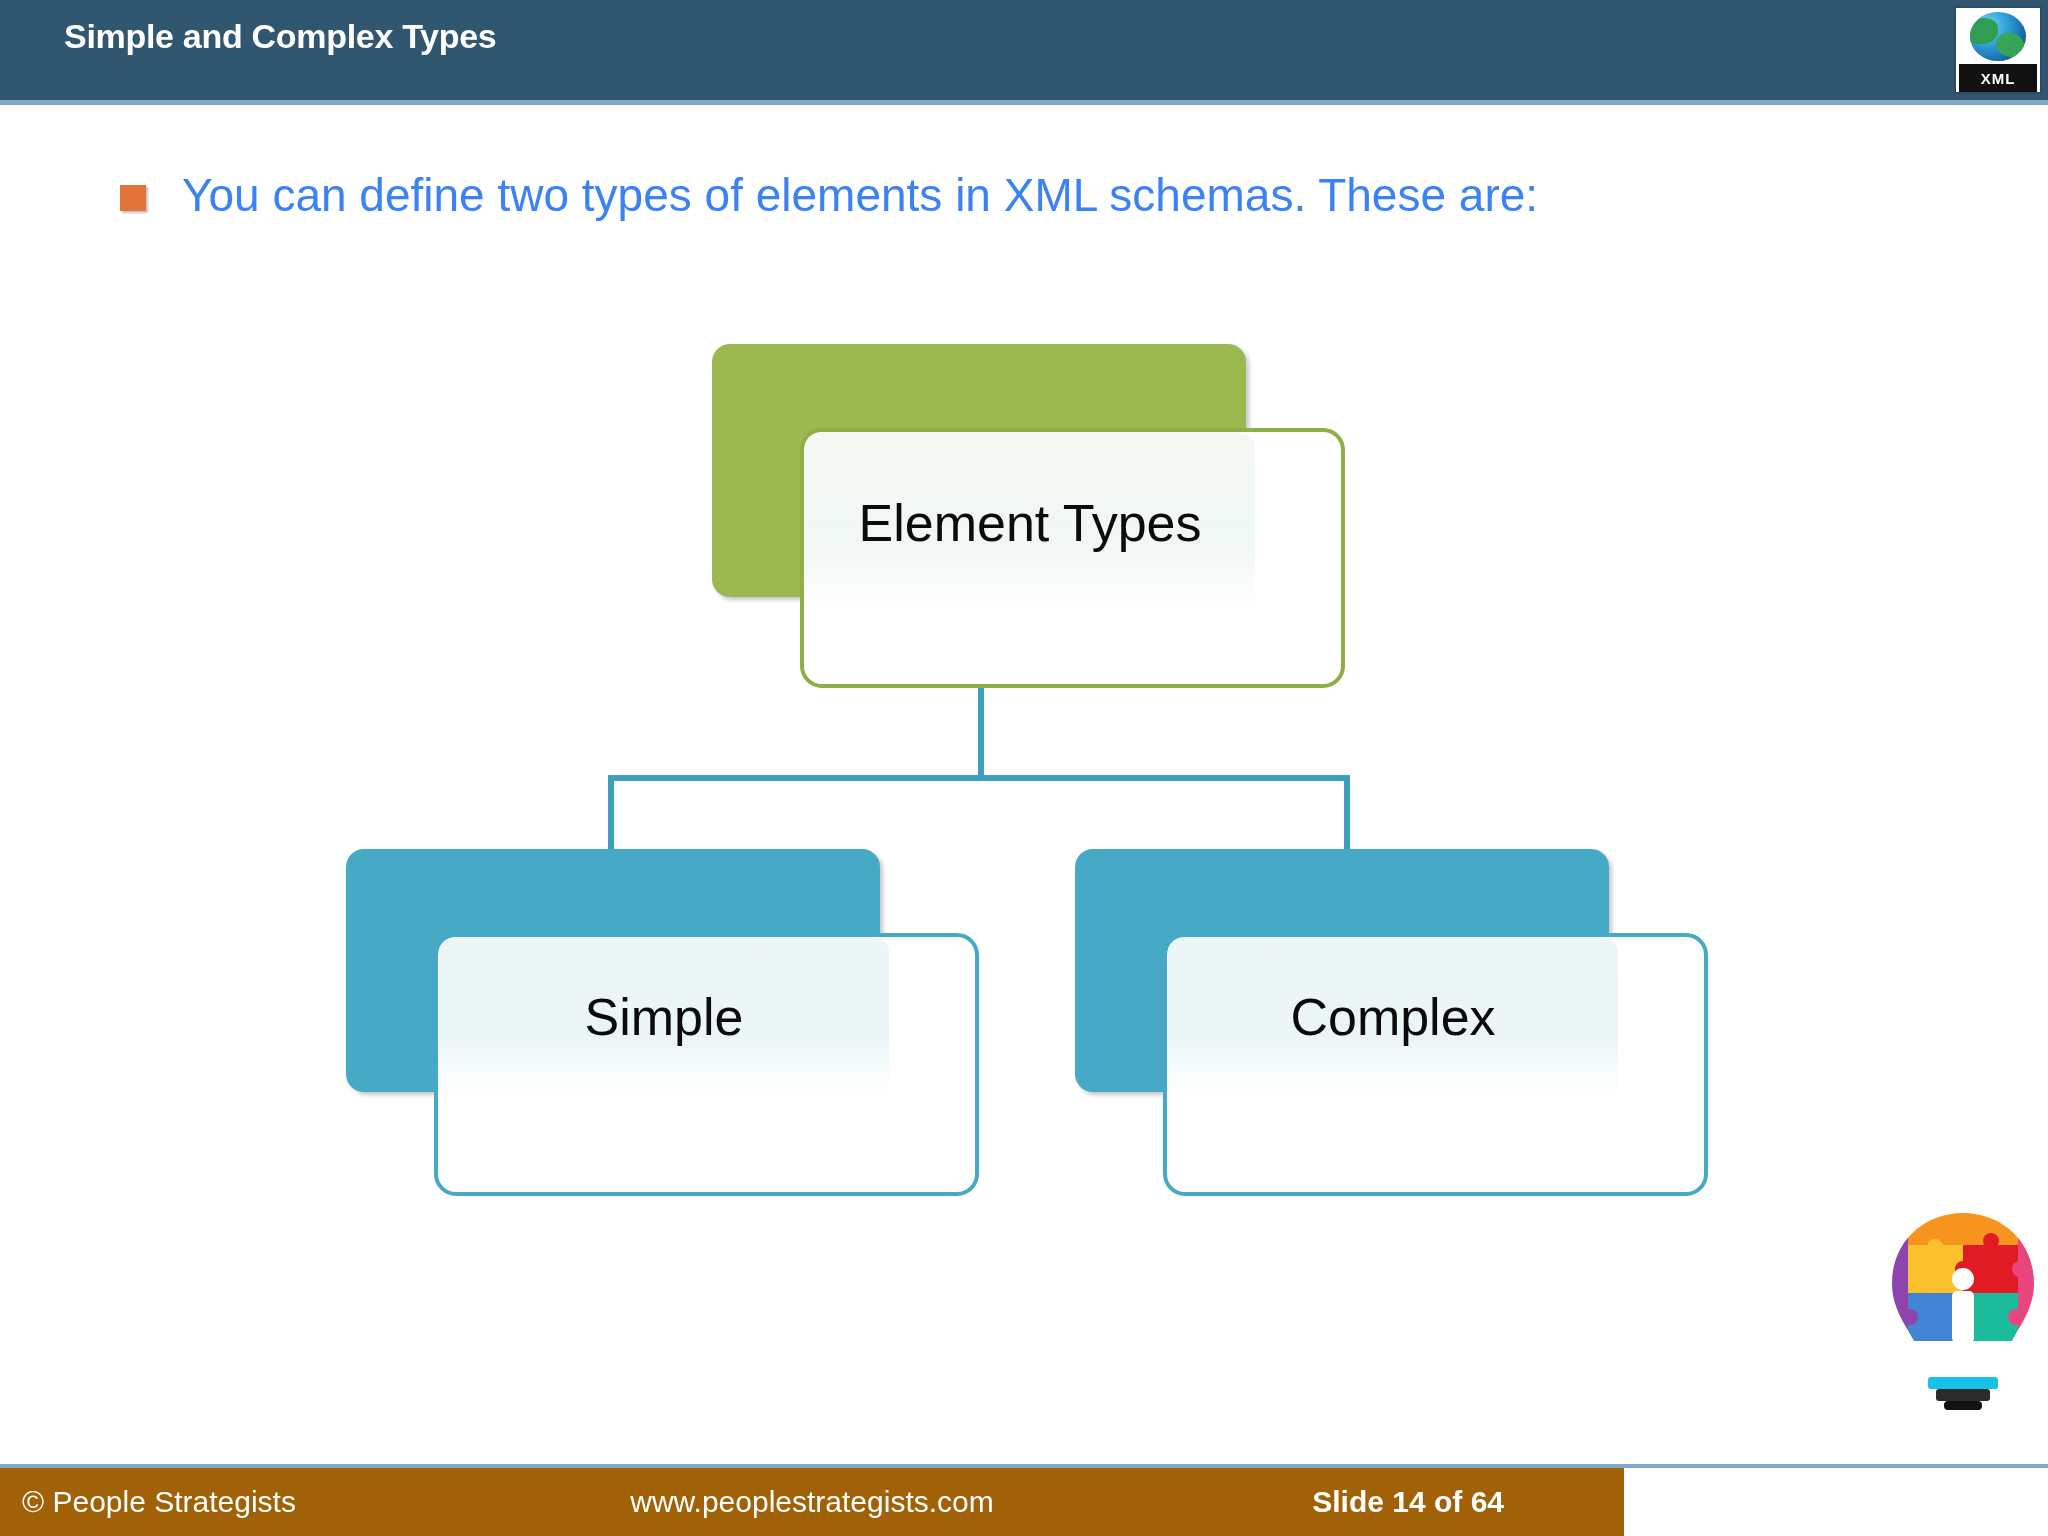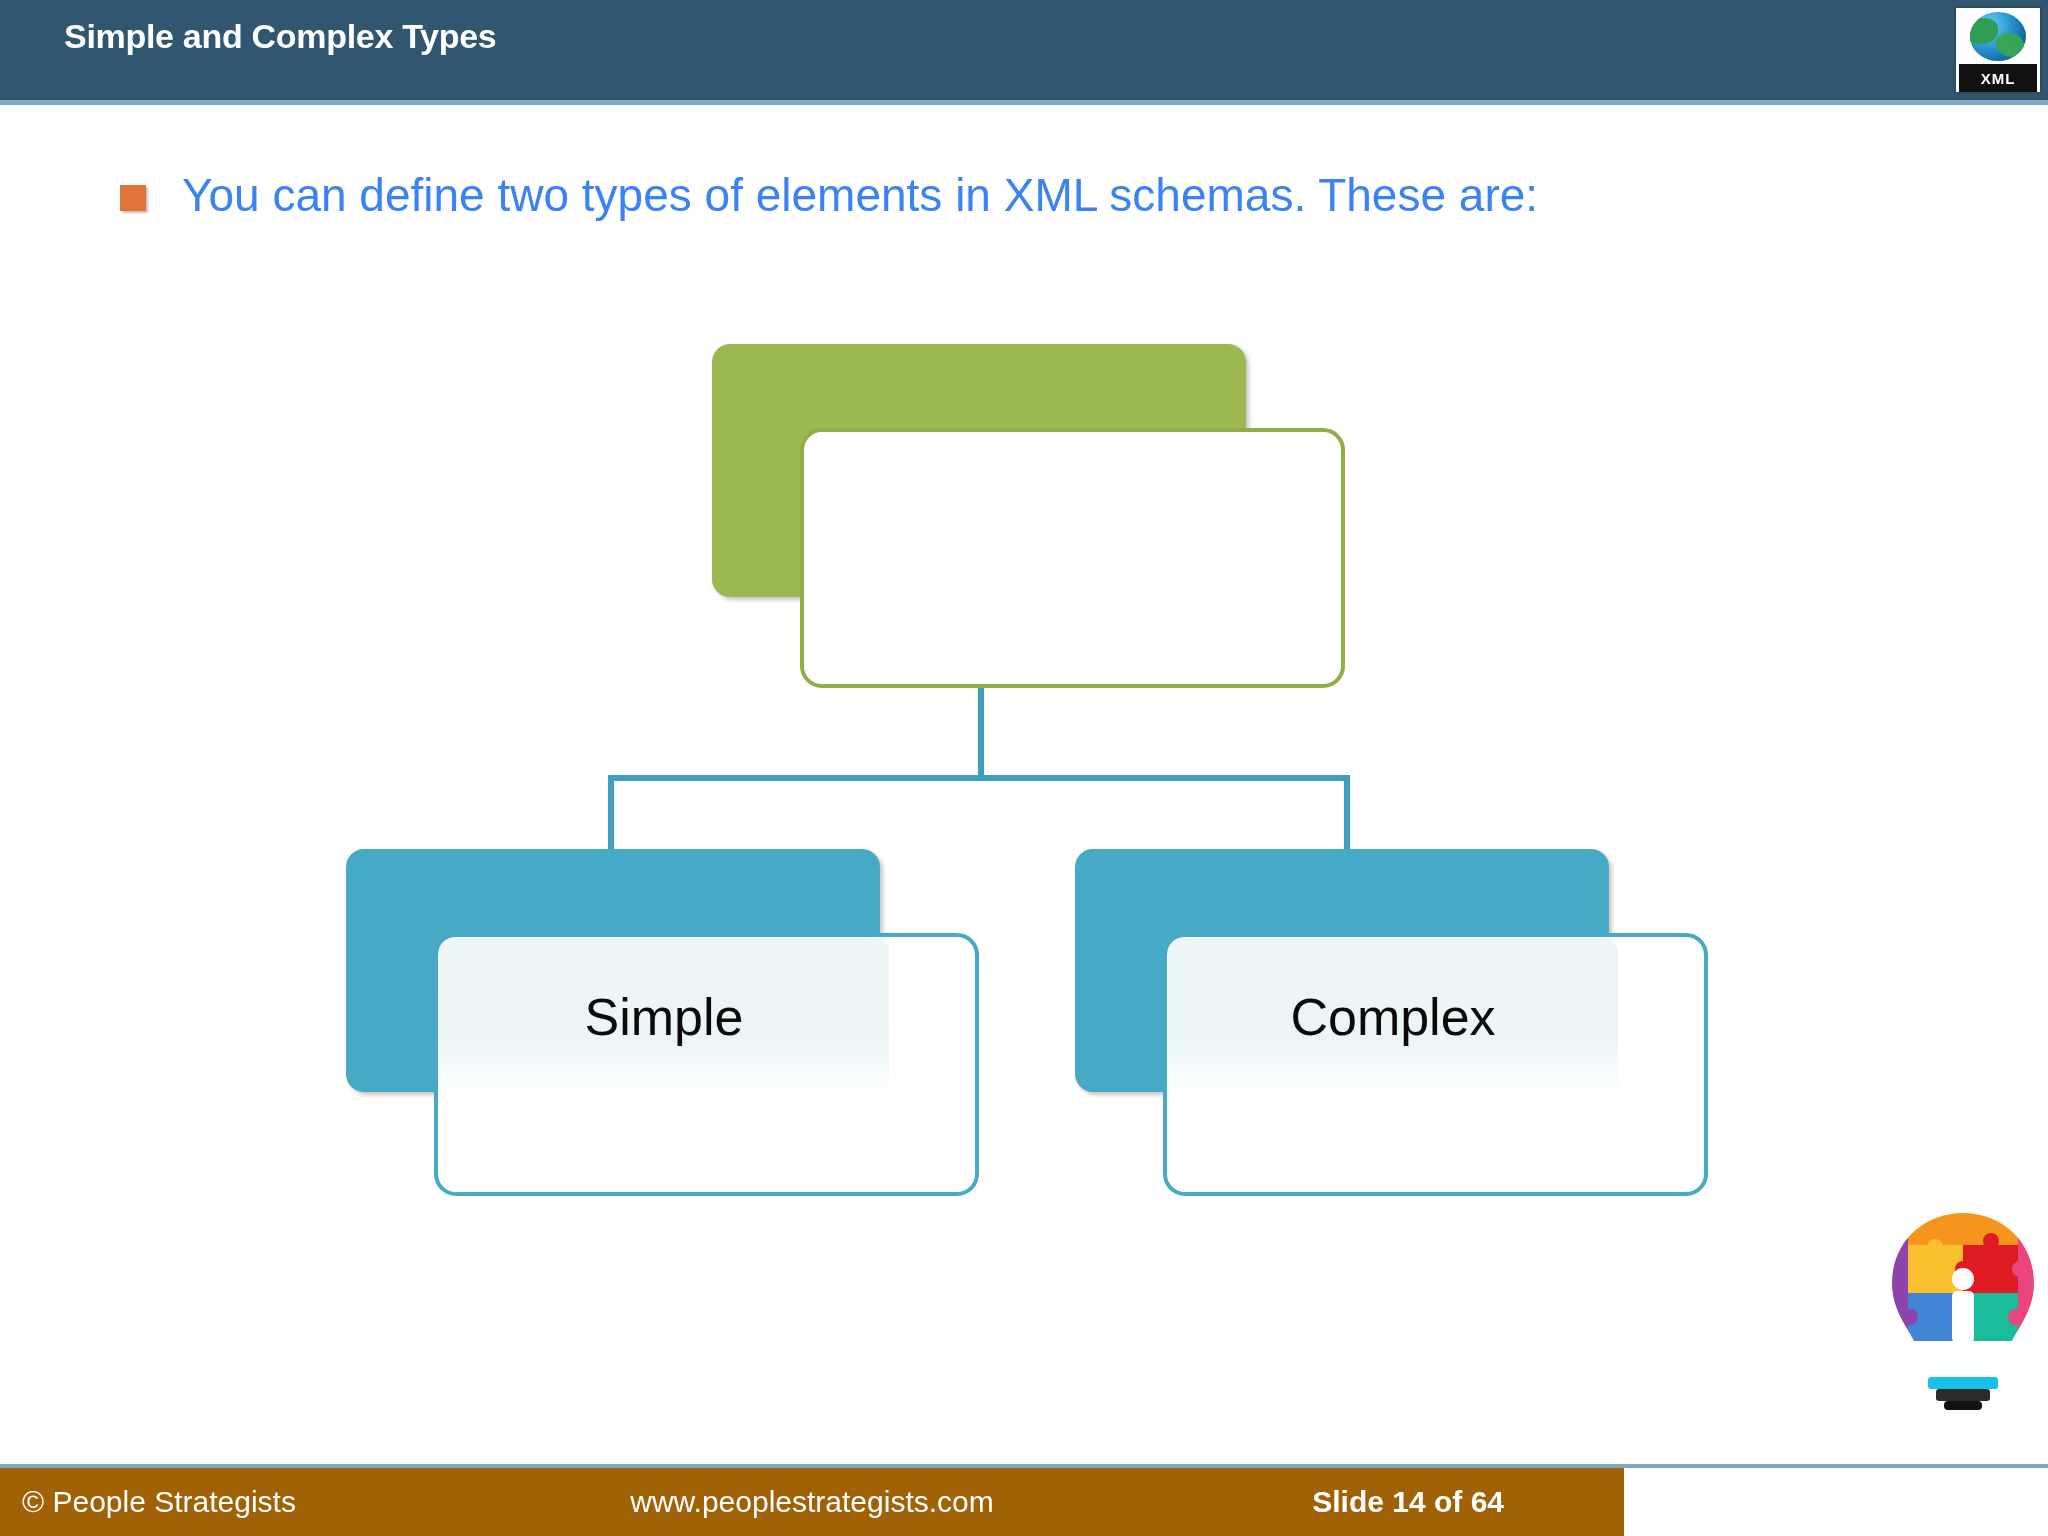--- a/index.html
+++ b/index.html
@@ -247,20 +247,23 @@
 
 <div class="diagram">
 
   <div class="conn" id="conn-stem"></div>
   <div class="conn" id="conn-cross"></div>
   <div class="conn" id="conn-left-drop"></div>
   <div class="conn" id="conn-right-drop"></div>
 
   <div class="node-fill" id="green-fill"></div>
   <div class="node-outline" id="green-frame"></div>
+  <div class="node-label-plate" id="green-plate">
+    <span class="node-label">Element Types</span>
+  </div>
 
   <div class="node-fill" id="simple-fill"></div>
   <div class="node-outline" id="simple-frame"></div>
   <div class="node-label-plate blue" id="simple-plate">
     <span class="node-label">Simple</span>
   </div>
 
   <div class="node-fill" id="complex-fill"></div>
   <div class="node-outline" id="complex-frame"></div>
   <div class="node-label-plate blue" id="complex-plate">

